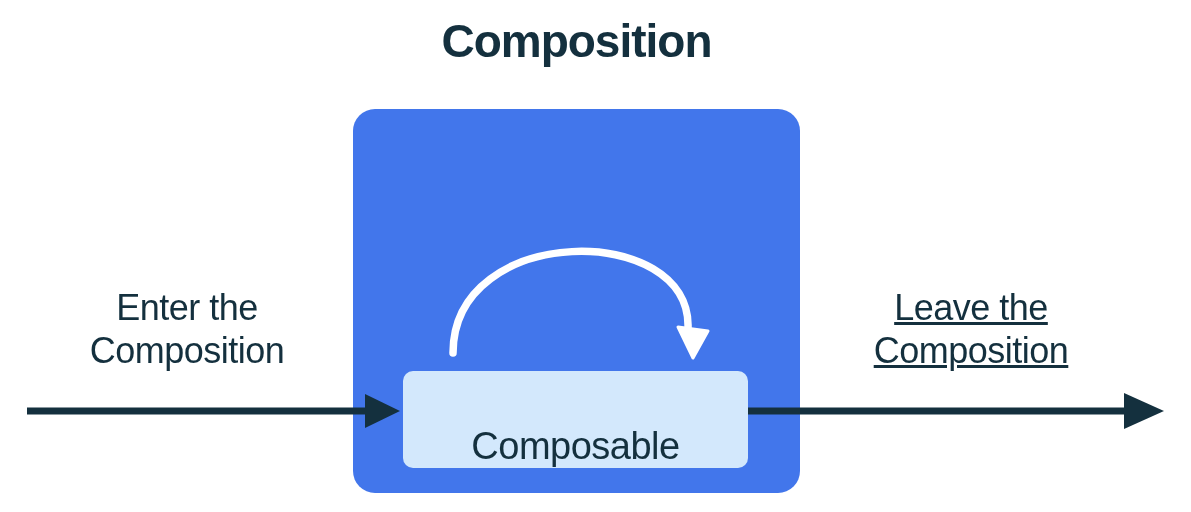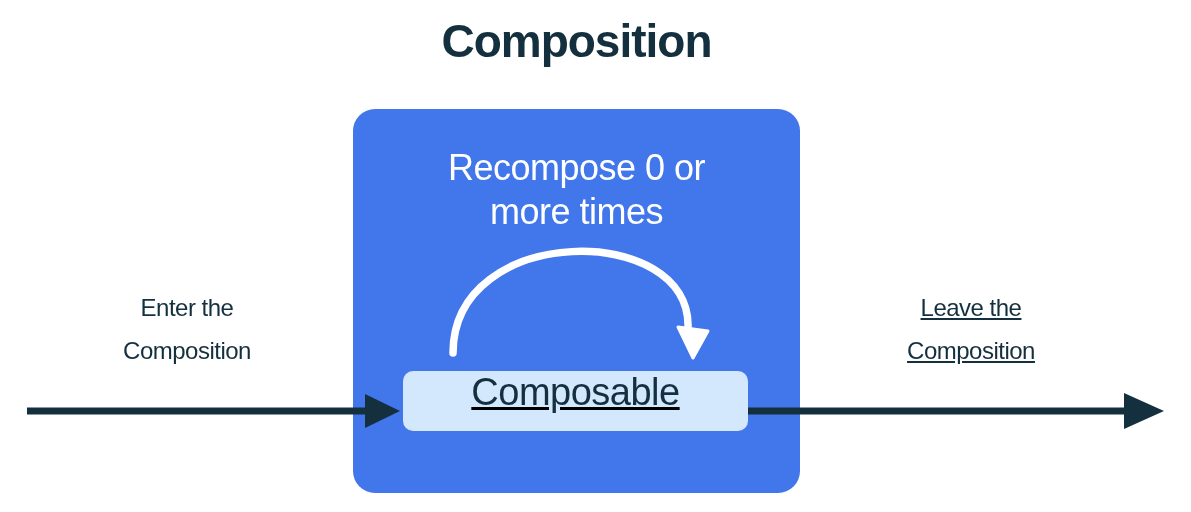--- a/index.html
+++ b/index.html
@@ -22,21 +22,21 @@
     left:353px;top:14px;width:447px;
     text-align:center;
     font-size:46px;font-weight:700;
     letter-spacing:-1px;
     color:var(--text-dark);
   }
   .side-label{
     position:absolute;
     top:286px;width:320px;
     text-align:center;
-    font-size:24px;line-height:43px;
+    font-size:36px;line-height:43px;
     letter-spacing:-0.5px;
     color:var(--text-dark);
     white-space:pre-line;
   }
   .side-label.enter{left:27px;}
   .side-label.leave{left:811px;text-decoration:underline;}
   .composition-box{
     position:absolute;
     left:353px;top:109px;
     width:447px;height:384px;
@@ -48,24 +48,24 @@
     left:353px;top:146px;width:447px;
     text-align:center;
     font-size:36px;line-height:44px;
     letter-spacing:-0.5px;
     color:#FFFFFF;
     white-space:pre-line;
   }
   .composable-box{
     position:absolute;
     left:403px;top:371px;
-    width:345px;height:60px;
+    width:345px;height:97px;
     background:var(--composable-fill);
     border-radius:10px;
-    display:flex;align-items:flex-start;justify-content:center;text-decoration:underline;
+    display:flex;align-items:flex-end;justify-content:center;
   }
   .composable-label{
     font-size:38px;
     letter-spacing:-0.5px;
     color:var(--text-dark);
   }
   .arrow-layer{
     position:absolute;
     left:0;top:0;width:1191px;height:512px;
     pointer-events:none;
@@ -80,22 +80,20 @@
   <div class="title">Composition</div>
 
   <div class="side-label enter">Enter the
 Composition</div>
 
   <div class="side-label leave">Leave the
 Composition</div>
 
   <div class="composition-box"></div>
 
-  <div class="recompose-label">Recompose 0 or
-more times</div>
 
   <div class="composable-box">
     <span class="composable-label">Composable</span>
   </div>
 
   <svg class="arrow-layer" viewBox="0 0 1191 512" xmlns="http://www.w3.org/2000/svg">
 
     <g>
       <line x1="27" y1="411" x2="370" y2="411" style="stroke:var(--text-dark);stroke-width:7;"></line>
       <polygon points="365,394 400,411 365,428" style="fill:var(--text-dark);"></polygon>

